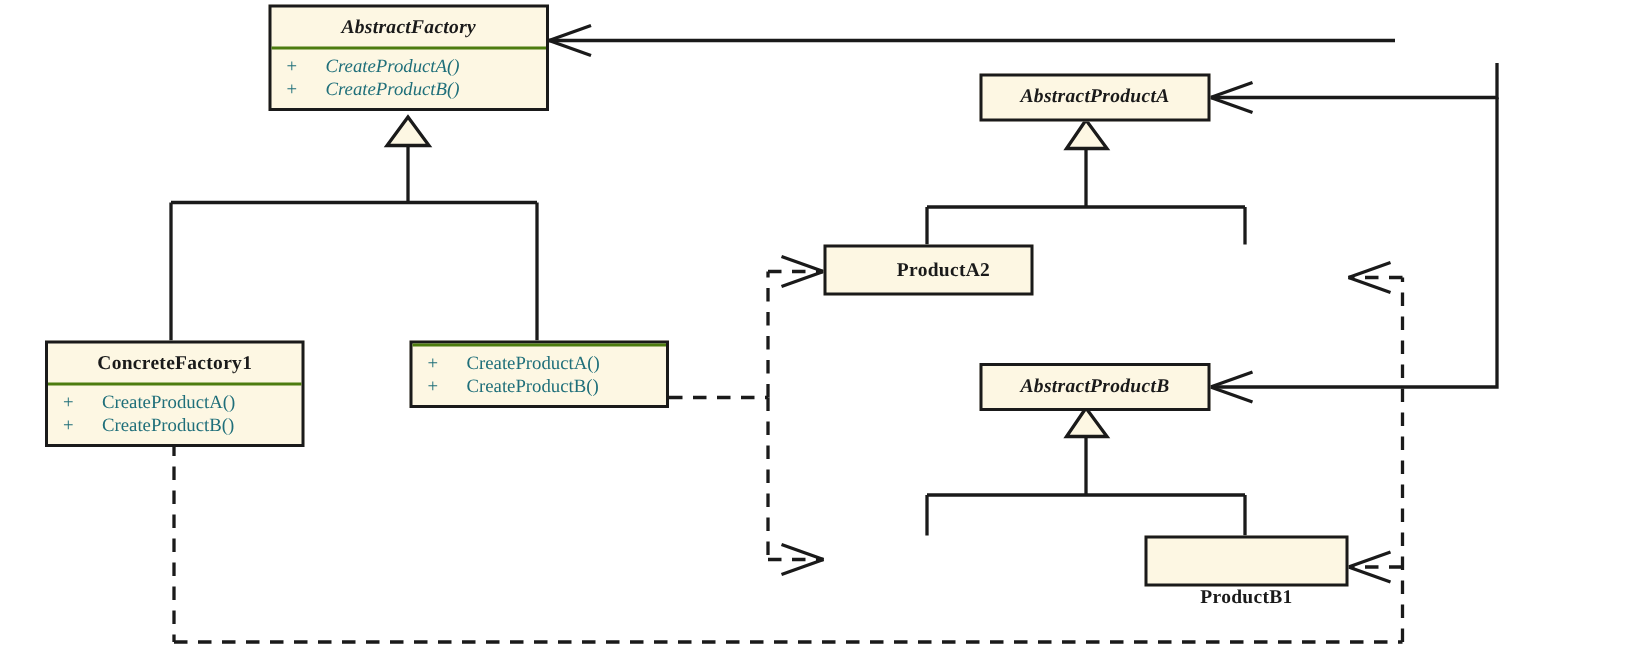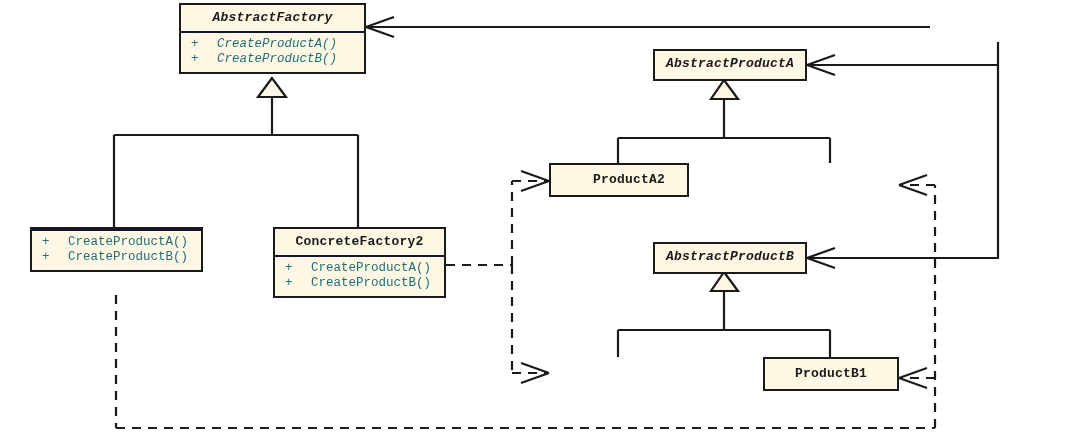--- a/index.html
+++ b/index.html
@@ -5,21 +5,21 @@
   html, body {
     margin: 0;
     padding: 0;
     background: #ffffff;
   }
   #canvas {
     position: relative;
     width: 1084px;
     height: 445px;
     background: #ffffff;
-    font-family: Liberation Mono, monospace;
+    font-family: Liberation Serif, serif;
     overflow: hidden;
   }
   #wires {
     position: absolute;
     left: 0;
     top: 0;
     width: 1084px;
     height: 445px;
     pointer-events: none;
   }
@@ -37,21 +37,21 @@
     font-size: 13px;
     letter-spacing: 0.2px;
     padding: 6px 4px 6px 4px;
     line-height: 14px;
     white-space: nowrap;
   }
   .uml-title.abstract {
     font-style: italic;
   }
   .uml-members {
-    border-top: 2px solid #0f172a;
+    border-top: 2px solid #4d7c0f;
     padding: 4px 0 5px 0;
   }
   .uml-member {
     display: block;
     color: #1f6f7a;
     font-size: 12.5px;
     line-height: 15px;
     white-space: nowrap;
     padding-left: 10px;
   }
@@ -154,28 +154,28 @@
 
   <div class="uml-box" id="box-abstract-factory" style="left:179px; top:3px; width:187px;">
     <div class="uml-title abstract">AbstractFactory</div>
     <div class="uml-members">
       <span class="uml-member abstract"><span class="vis">+</span><span class="sig">CreateProductA()</span></span>
       <span class="uml-member abstract"><span class="vis">+</span><span class="sig">CreateProductB()</span></span>
     </div>
   </div>
 
   <div class="uml-box" id="box-concrete-factory-1" style="left:30px; top:227px; width:173px;">
+    <div class="uml-title">ConcreteFactory1</div>
     <div class="uml-members">
       <span class="uml-member"><span class="vis">+</span><span class="sig">CreateProductA()</span></span>
       <span class="uml-member"><span class="vis">+</span><span class="sig">CreateProductB()</span></span>
     </div>
   </div>
 
   <div class="uml-box" id="box-concrete-factory-2" style="left:273px; top:227px; width:173px;">
-    <div class="uml-title">ConcreteFactory2</div>
     <div class="uml-members">
       <span class="uml-member"><span class="vis">+</span><span class="sig">CreateProductA()</span></span>
       <span class="uml-member"><span class="vis">+</span><span class="sig">CreateProductB()</span></span>
     </div>
   </div>
 
 
   <div class="uml-box" id="box-abstract-product-a" style="left:653px; top:49px; width:154px; height:32px;">
     <div class="uml-title abstract">AbstractProductA</div>
   </div>
@@ -183,17 +183,17 @@
   <div class="uml-box" id="box-abstract-product-b" style="left:653px; top:242px; width:154px; height:32px;">
     <div class="uml-title abstract">AbstractProductB</div>
   </div>
 
 
   <div class="uml-box" id="box-product-a2" style="left:549px; top:163px; width:140px; height:34px;">
     <div class="uml-title" style="padding-top:8px;margin-left:20px;">ProductA2</div>
   </div>
 
   <div class="uml-box" id="box-product-b1" style="left:763px; top:357px; width:136px; height:34px;">
-    <div class="uml-title" style="padding-top:8px;">ProductB1</div>
+    <div class="uml-title" style="padding-top:8px;margin-top:24px;">ProductB1</div>
   </div>
 
 
 </div>
 
 </body></html>

